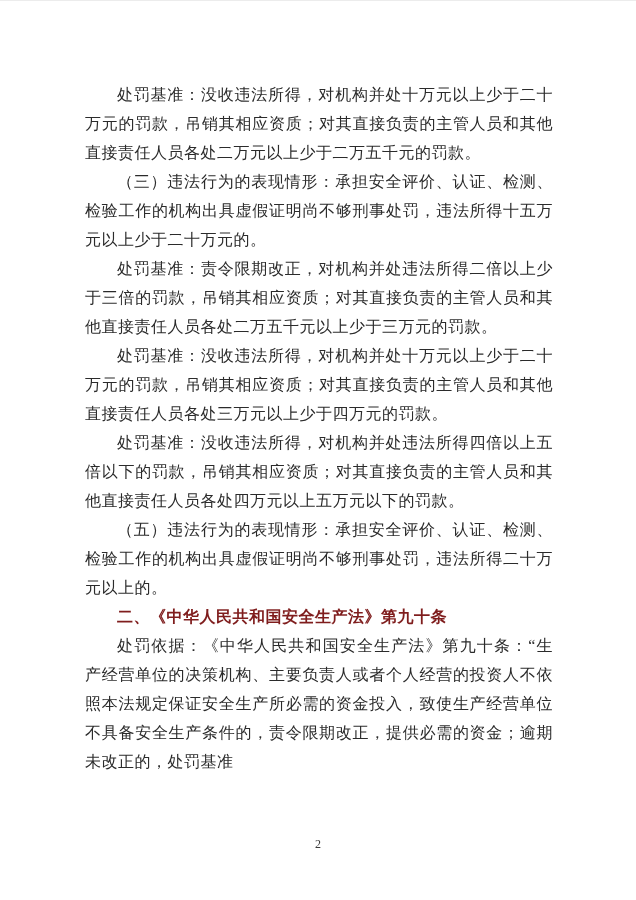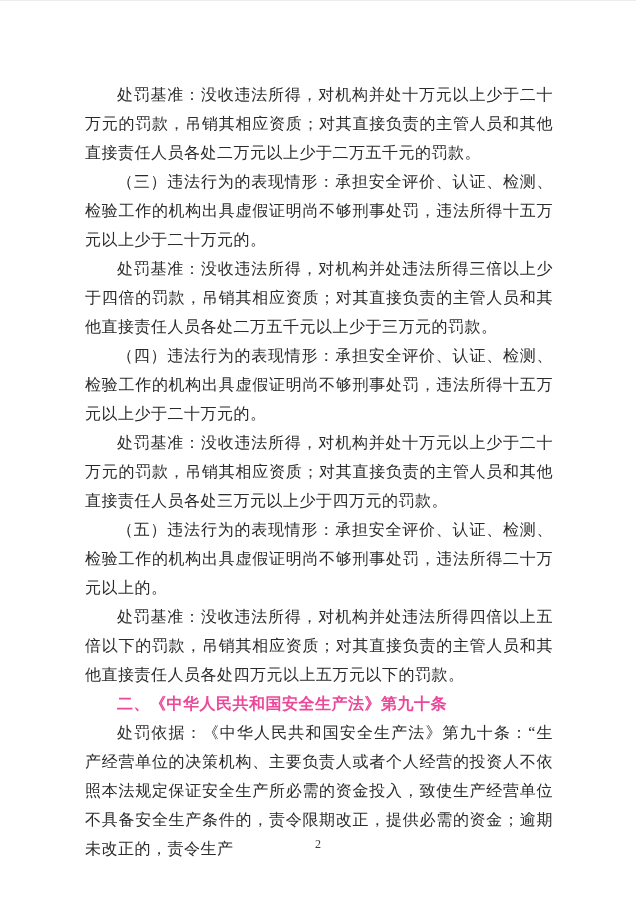--- a/index.html
+++ b/index.html
@@ -29,43 +29,42 @@
     font-size: 16px;
     line-height: 29px;
     color: #2b2b2b;
     text-indent: 2em;
     text-align: justify;
     text-justify: inter-ideograph;
     letter-spacing: 0.5px;
   }
   .content p.heading {
     font-weight: bold;
-    color: #ec4899;
+    color: #7f1d1d;
     letter-spacing: 0.5px;
   }
   .page-number {
     position: absolute;
     left: 0;
     right: 0;
     top: 836px;
     text-align: center;
     font-size: 12px;
     color: #3a3a3a;
     font-family: "Liberation Serif", "DejaVu Serif", serif;
   }
 </style>
 </head>
 <body>
 
 <div class="page">
   <div class="content">
     <p>处罚基准：没收违法所得，对机构并处十万元以上少于二十万元的罚款，吊销其相应资质；对其直接负责的主管人员和其他直接责任人员各处二万元以上少于二万五千元的罚款。</p>
     <p>（三）违法行为的表现情形：承担安全评价、认证、检测、检验工作的机构出具虚假证明尚不够刑事处罚，违法所得十五万元以上少于二十万元的。</p>
-    <p>处罚基准：没收违法所得，对机构并处违法所得三倍以上少于四倍的罚款，吊销其相应资质；对其直接负责的主管人员和其他直接责任人员各处二万五千元以上少于三万元的罚款。</p>
-    <p>（四）违法行为的表现情形：承担安全评价、认证、检测、检验工作的机构出具虚假证明尚不够刑事处罚，违法所得十五万元以上少于二十万元的。</p>
+    <p>处罚基准：责令限期改正，对机构并处违法所得二倍以上少于三倍的罚款，吊销其相应资质；对其直接负责的主管人员和其他直接责任人员各处二万五千元以上少于三万元的罚款。</p>
     <p>处罚基准：没收违法所得，对机构并处十万元以上少于二十万元的罚款，吊销其相应资质；对其直接负责的主管人员和其他直接责任人员各处三万元以上少于四万元的罚款。</p>
+    <p>处罚基准：没收违法所得，对机构并处违法所得四倍以上五倍以下的罚款，吊销其相应资质；对其直接负责的主管人员和其他直接责任人员各处四万元以上五万元以下的罚款。</p>
     <p>（五）违法行为的表现情形：承担安全评价、认证、检测、检验工作的机构出具虚假证明尚不够刑事处罚，违法所得二十万元以上的。</p>
-    <p>处罚基准：没收违法所得，对机构并处违法所得四倍以上五倍以下的罚款，吊销其相应资质；对其直接负责的主管人员和其他直接责任人员各处四万元以上五万元以下的罚款。</p>
     <p class="heading">二、《中华人民共和国安全生产法》第九十条</p>
-    <p>处罚依据：《中华人民共和国安全生产法》第九十条：“生产经营单位的决策机构、主要负责人或者个人经营的投资人不依照本法规定保证安全生产所必需的资金投入，致使生产经营单位不具备安全生产条件的，责令限期改正，提供必需的资金；逾期未改正的，责令生产</p>
+    <p>处罚依据：《中华人民共和国安全生产法》第九十条：“生产经营单位的决策机构、主要负责人或者个人经营的投资人不依照本法规定保证安全生产所必需的资金投入，致使生产经营单位不具备安全生产条件的，责令限期改正，提供必需的资金；逾期未改正的，处罚基准</p>
   </div>
   <div class="page-number">2</div>
 </div>
 
 </body></html>

